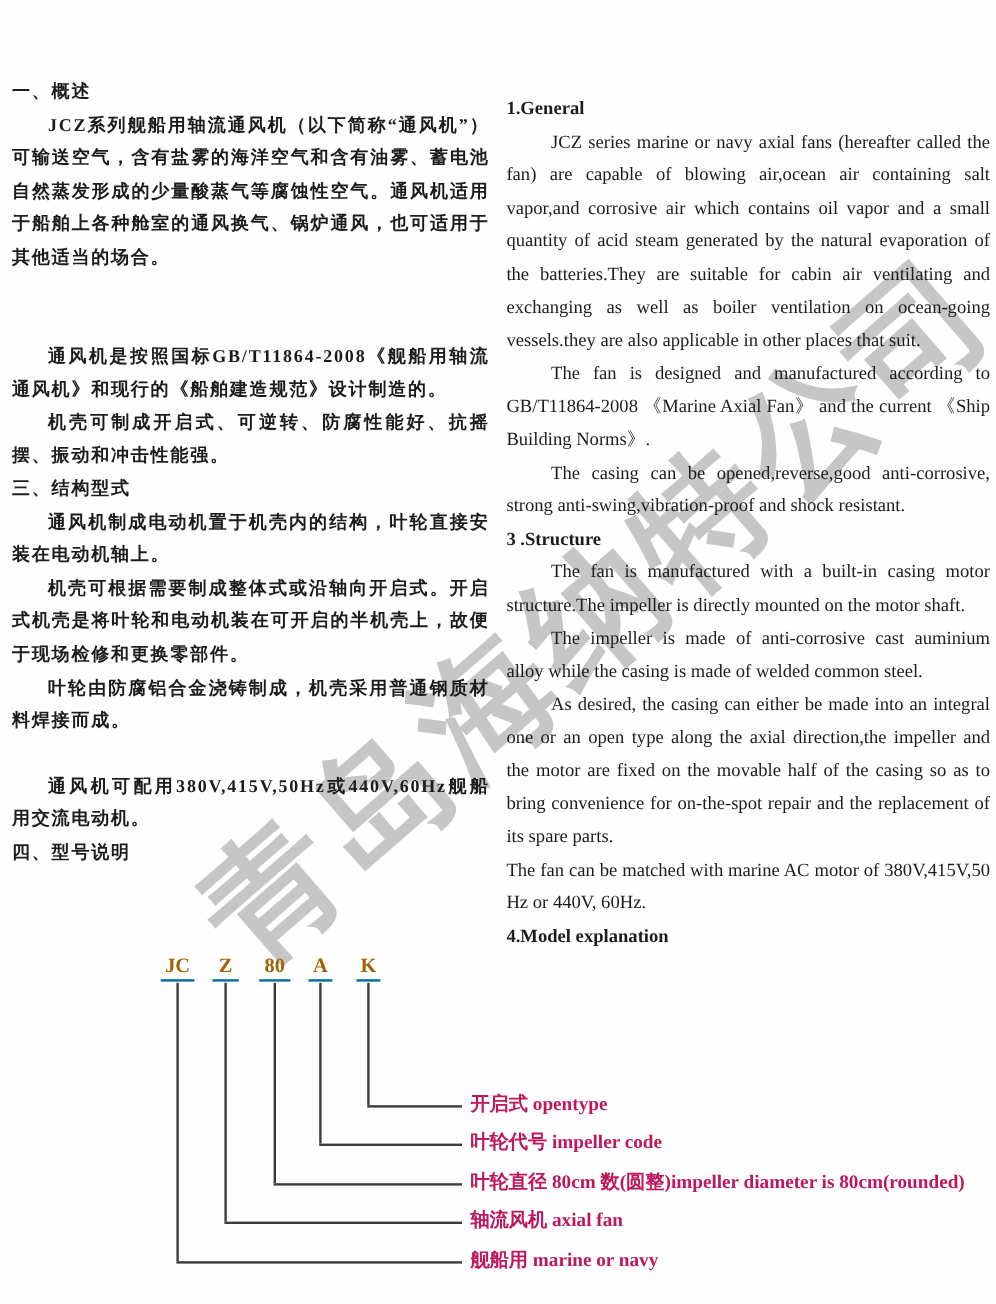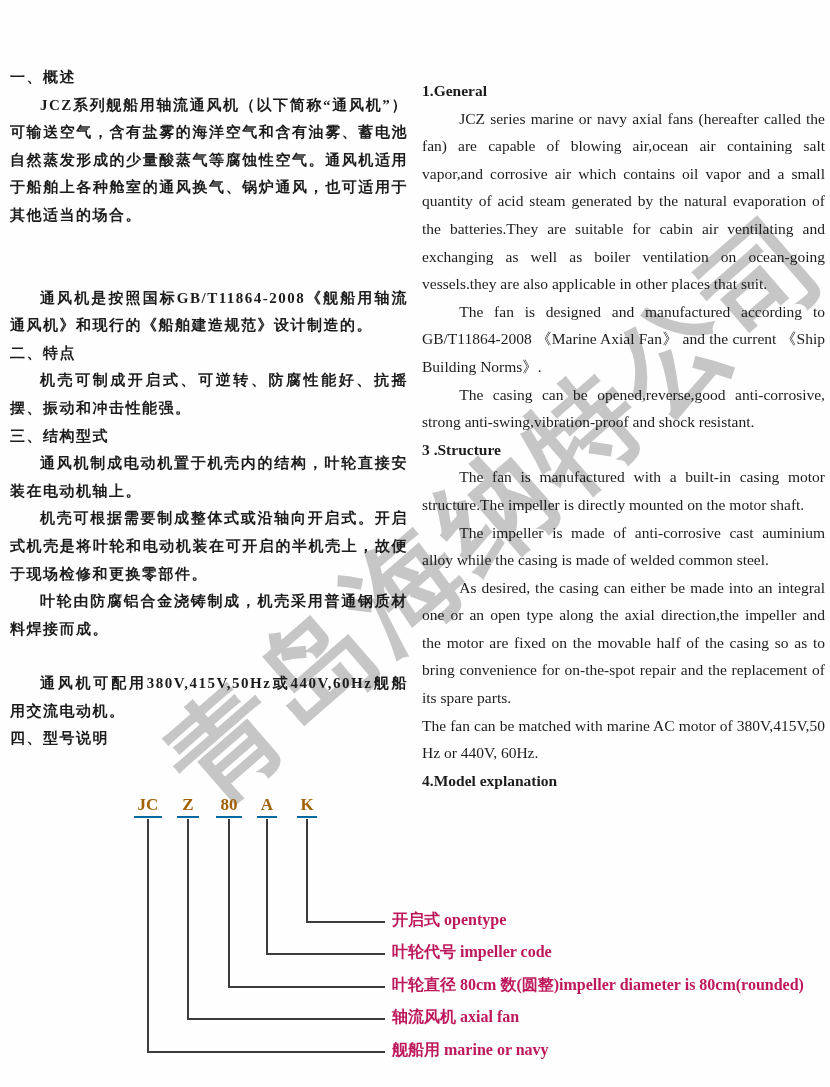--- a/index.html
+++ b/index.html
@@ -50,21 +50,20 @@
 
 <div class="page">
 
   <div class="watermark">青岛海纳特公司</div>
 
 
   <div class="col col-zh">
     <h3>一、概述</h3>
     <p class="indent-zh">JCZ系列舰船用轴流通风机（以下简称“通风机”）可输送空气，含有盐雾的海洋空气和含有油雾、蓄电池自然蒸发形成的少量酸蒸气等腐蚀性空气。通风机适用于船舶上各种舱室的通风换气、锅炉通风，也可适用于其他适当的场合。</p>
     <p class="indent-zh gap-lg">通风机是按照国标GB/T11864-2008《舰船用轴流通风机》和现行的《船舶建造规范》设计制造的。</p>
-    <h3>二、特点</h3>
     <p class="indent-zh">机壳可制成开启式、可逆转、防腐性能好、抗摇摆、振动和冲击性能强。</p>
     <h3>三、结构型式</h3>
     <p class="indent-zh">通风机制成电动机置于机壳内的结构，叶轮直接安装在电动机轴上。</p>
     <p class="indent-zh">机壳可根据需要制成整体式或沿轴向开启式。开启式机壳是将叶轮和电动机装在可开启的半机壳上，故便于现场检修和更换零部件。</p>
     <p class="indent-zh">叶轮由防腐铝合金浇铸制成，机壳采用普通钢质材料焊接而成。</p>
     <p class="indent-zh gap-md">通风机可配用380V,415V,50Hz或440V,60Hz舰船用交流电动机。</p>
     <h3>四、型号说明</h3>
   </div>
 
   <div class="col col-en">

